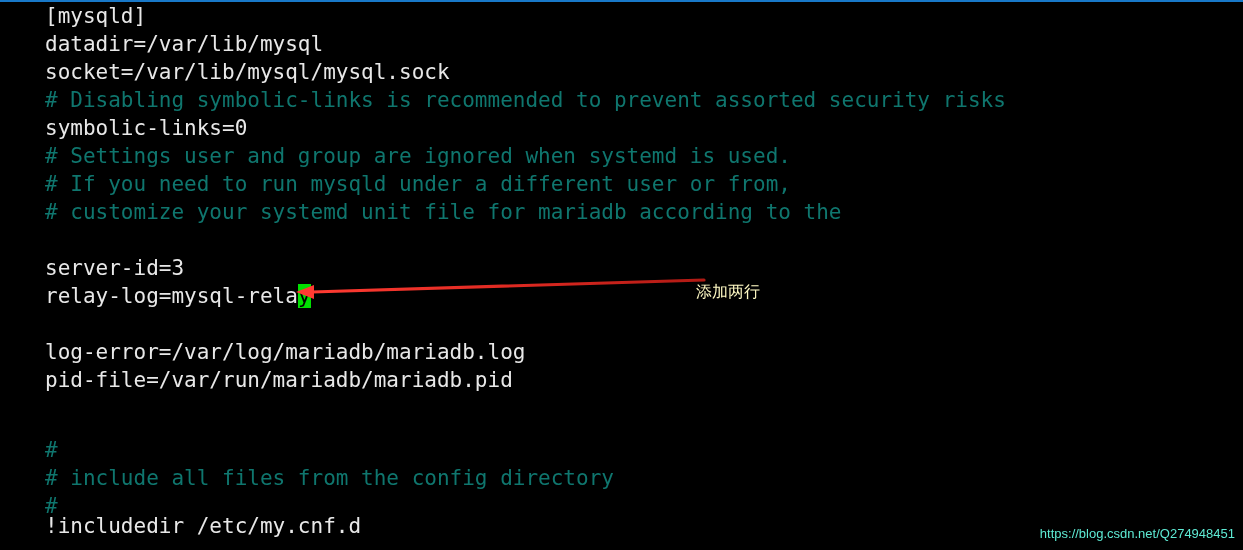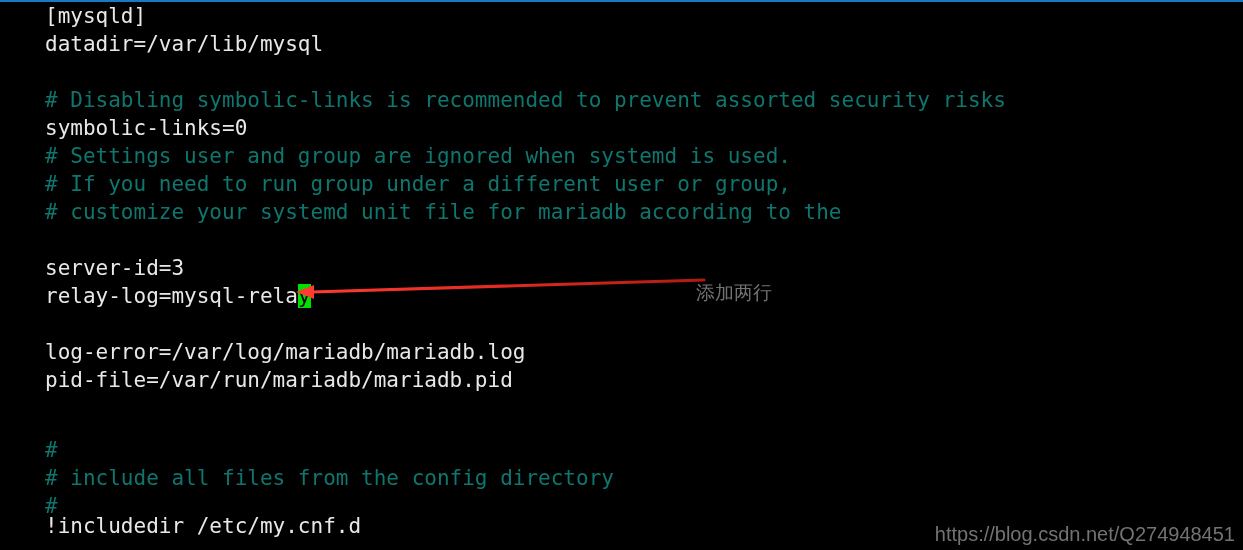--- a/index.html
+++ b/index.html
@@ -70,53 +70,54 @@
     width: 412px;
     height: 34px;
     pointer-events: none;
   }
 
   #annotation-label {
     position: absolute;
     left: 696px;
     top: 280px;
     font-family: "DejaVu Sans", "Liberation Sans", sans-serif;
-    font-size: 19px;
+    font-size: 16px;
     line-height: 24px;
-    color: #737373;
+    color: #fef9c3;
     white-space: pre;
   }
 
   
   #watermark {
     position: absolute;
     right: 8px;
     bottom: 6px;
     font-family: "Liberation Sans", "DejaVu Sans", sans-serif;
-    font-size: 20px;
+    font-size: 13px;
     line-height: 20px;
-    color: #737373;
+    color: #5eead4;
     white-space: pre;
   }
 </style>
 </head>
 <body>
 
 <div id="screen">
 
   <div id="top-rule"></div>
 
   <div id="terminal">
 
     <div class="line" style="top:0px">[mysqld]</div>
     <div class="line" style="top:28px">datadir=/var/lib/mysql</div>
+    <div class="line" style="top:56px">socket=/var/lib/mysql/mysql.sock</div>
     <div class="line comment" style="top:84px"># Disabling symbolic-links is recommended to prevent assorted security risks</div>
     <div class="line" style="top:112px">symbolic-links=0</div>
     <div class="line comment" style="top:140px"># Settings user and group are ignored when systemd is used.</div>
-    <div class="line comment" style="top:168px"># If you need to run group under a different user or group,</div>
+    <div class="line comment" style="top:168px"># If you need to run mysqld under a different user or from,</div>
     <div class="line comment" style="top:196px"># customize your systemd unit file for mariadb according to the</div>
     <div class="line" style="top:252px">server-id=3</div>
 
     <div class="line" style="top:280px"><span>relay-log=mysql-rela</span><span class="cursor-cell">y</span></div>
 
     <div class="line" style="top:336px">log-error=/var/log/mariadb/mariadb.log</div>
     <div class="line" style="top:364px">pid-file=/var/run/mariadb/mariadb.pid</div>
     <div class="line blank" style="top:392px"></div>
     <div class="line blank" style="top:420px"></div>
     <div class="line comment" style="top:434px">#</div>

